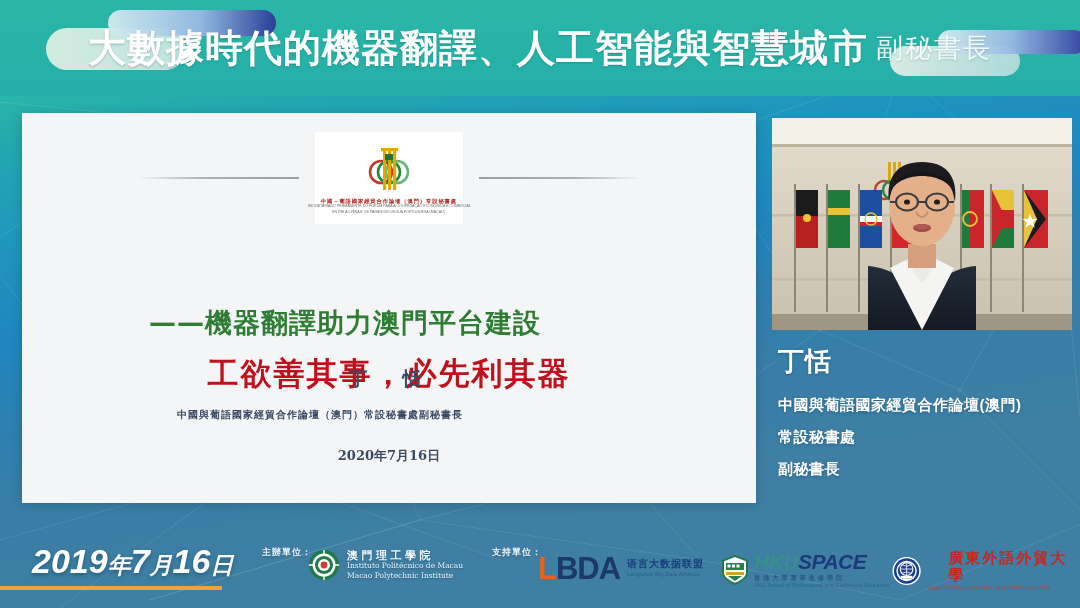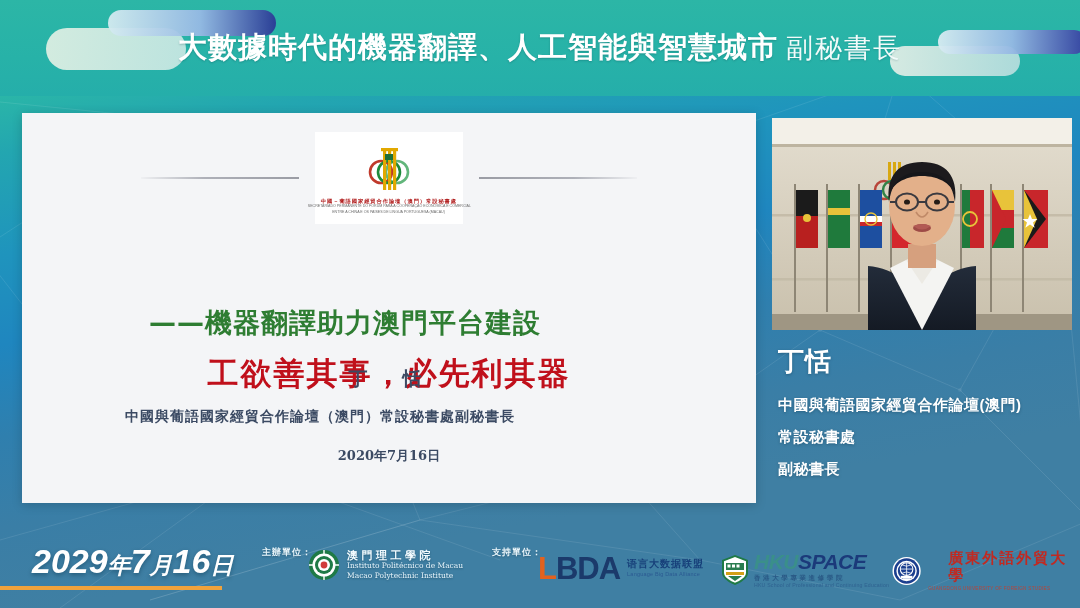--- a/index.html
+++ b/index.html
@@ -70,21 +70,21 @@
     left: 0; top: 0;
     width: 1080px; height: 96px;
     display: flex;
     align-items: center;
     justify-content: center;
     white-space: nowrap;
     z-index: 3;
   }
   .header-title .strong {
     color: #ffffff;
-    font-size: 29px;
+    font-size: 38px;
     font-weight: bold;
     letter-spacing: 1px;
     text-shadow: 0 1px 2px rgba(0,60,70,0.28);
   }
   .header-title .light {
     color: #f2fbfa;
     font-size: 27px;
     font-weight: normal;
     letter-spacing: 2px;
     margin-left: 8px;
@@ -174,21 +174,21 @@
     font-weight: bold;
     letter-spacing: 8px;
     font-family: "DejaVu Serif", "Liberation Serif", serif;
   }
   .slide-affil {
     position: absolute;
     left: 0; top: 295px;
     width: 596px;
     text-align: center;
     color: #3b4a63;
-    font-size: 14px;
+    font-size: 10px;
     font-weight: bold;
     letter-spacing: 1px;
     font-family: "DejaVu Serif", "Liberation Serif", serif;
   }
   .slide-date {
     position: absolute;
     left: 0; top: 334px;
     width: 734px;
     text-align: center;
     color: #3b4a63;
@@ -502,21 +502,21 @@
       </g>
     </svg>
   </div>
 
   <div class="spk-name">丁恬</div>
   <div class="spk-line spk-l1">中國與葡語國家經貿合作論壇(澳門)</div>
   <div class="spk-line spk-l2">常設秘書處</div>
   <div class="spk-line spk-l3">副秘書長</div>
 
   <div class="date-big">
-    <span>2029</span><span class="unit">年</span><span>7</span><span class="unit">月</span><span>16</span><span class="unit">日</span>
+    <span>2019</span><span class="unit">年</span><span>7</span><span class="unit">月</span><span>16</span><span class="unit">日</span>
   </div>
   <div class="date-underline"></div>
 
   <div class="org-label host">主辦單位：</div>
   <div class="org-label support">支持單位：</div>
 
   <div class="logo-mpi">
     <svg width="32" height="32" viewBox="0 0 32 32">
       <circle cx="16" cy="16" r="15" fill="#1f7a46"></circle>
       <circle cx="16" cy="16" r="11.5" fill="#ffffff"></circle>

